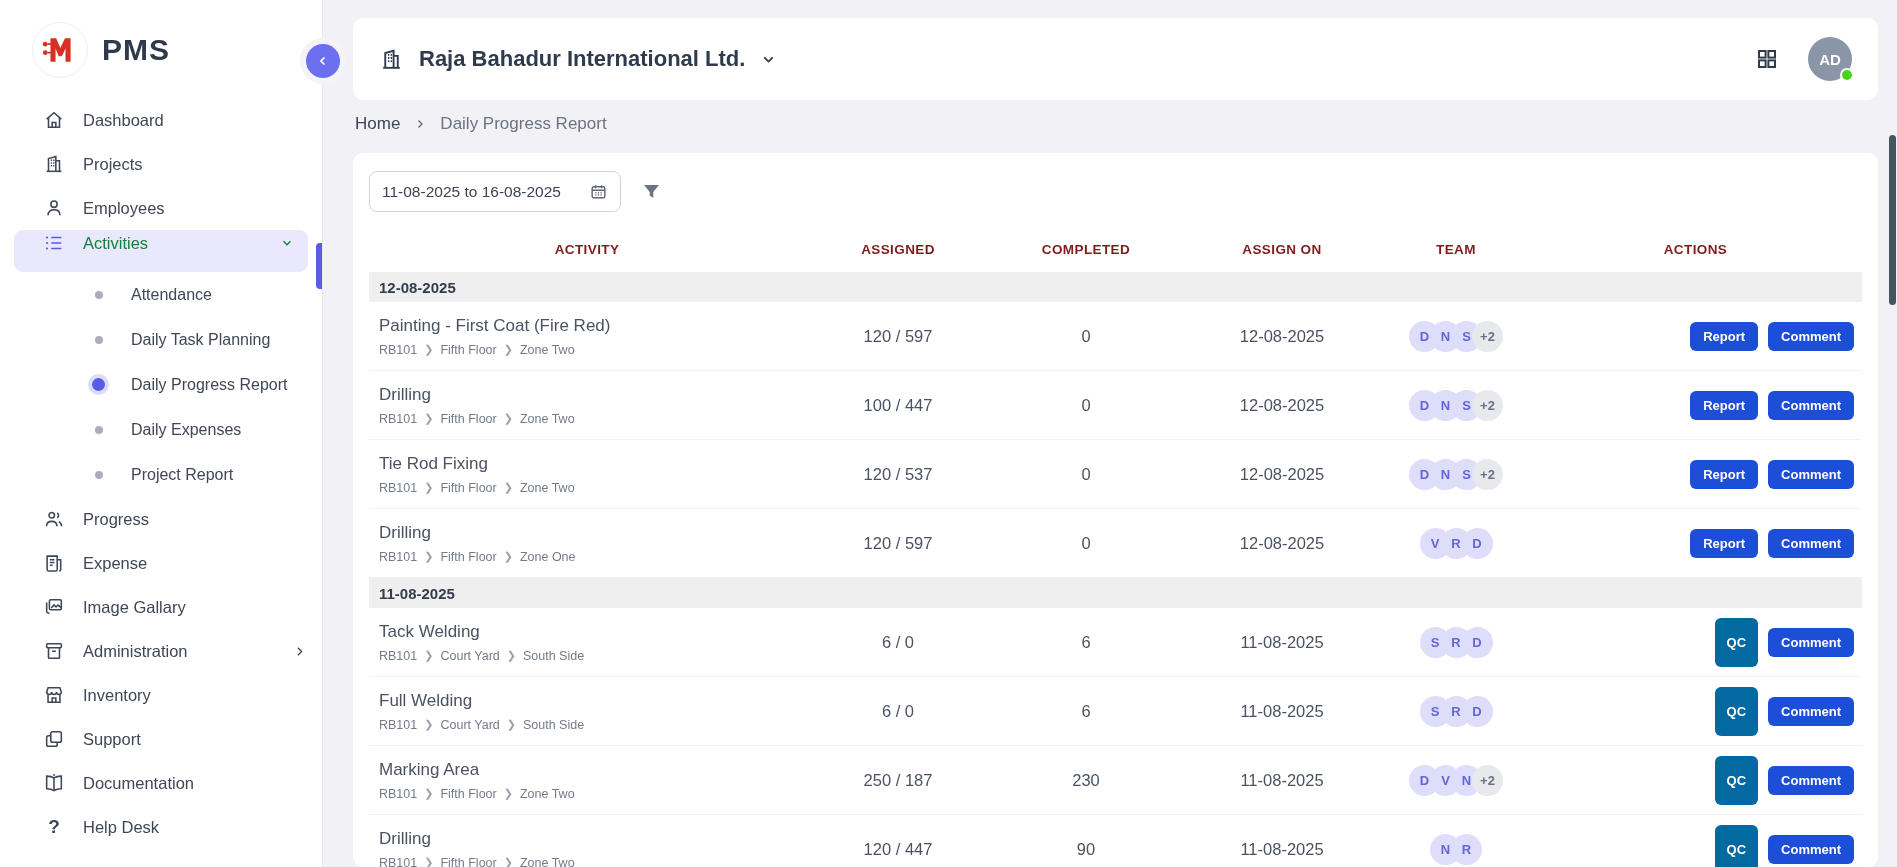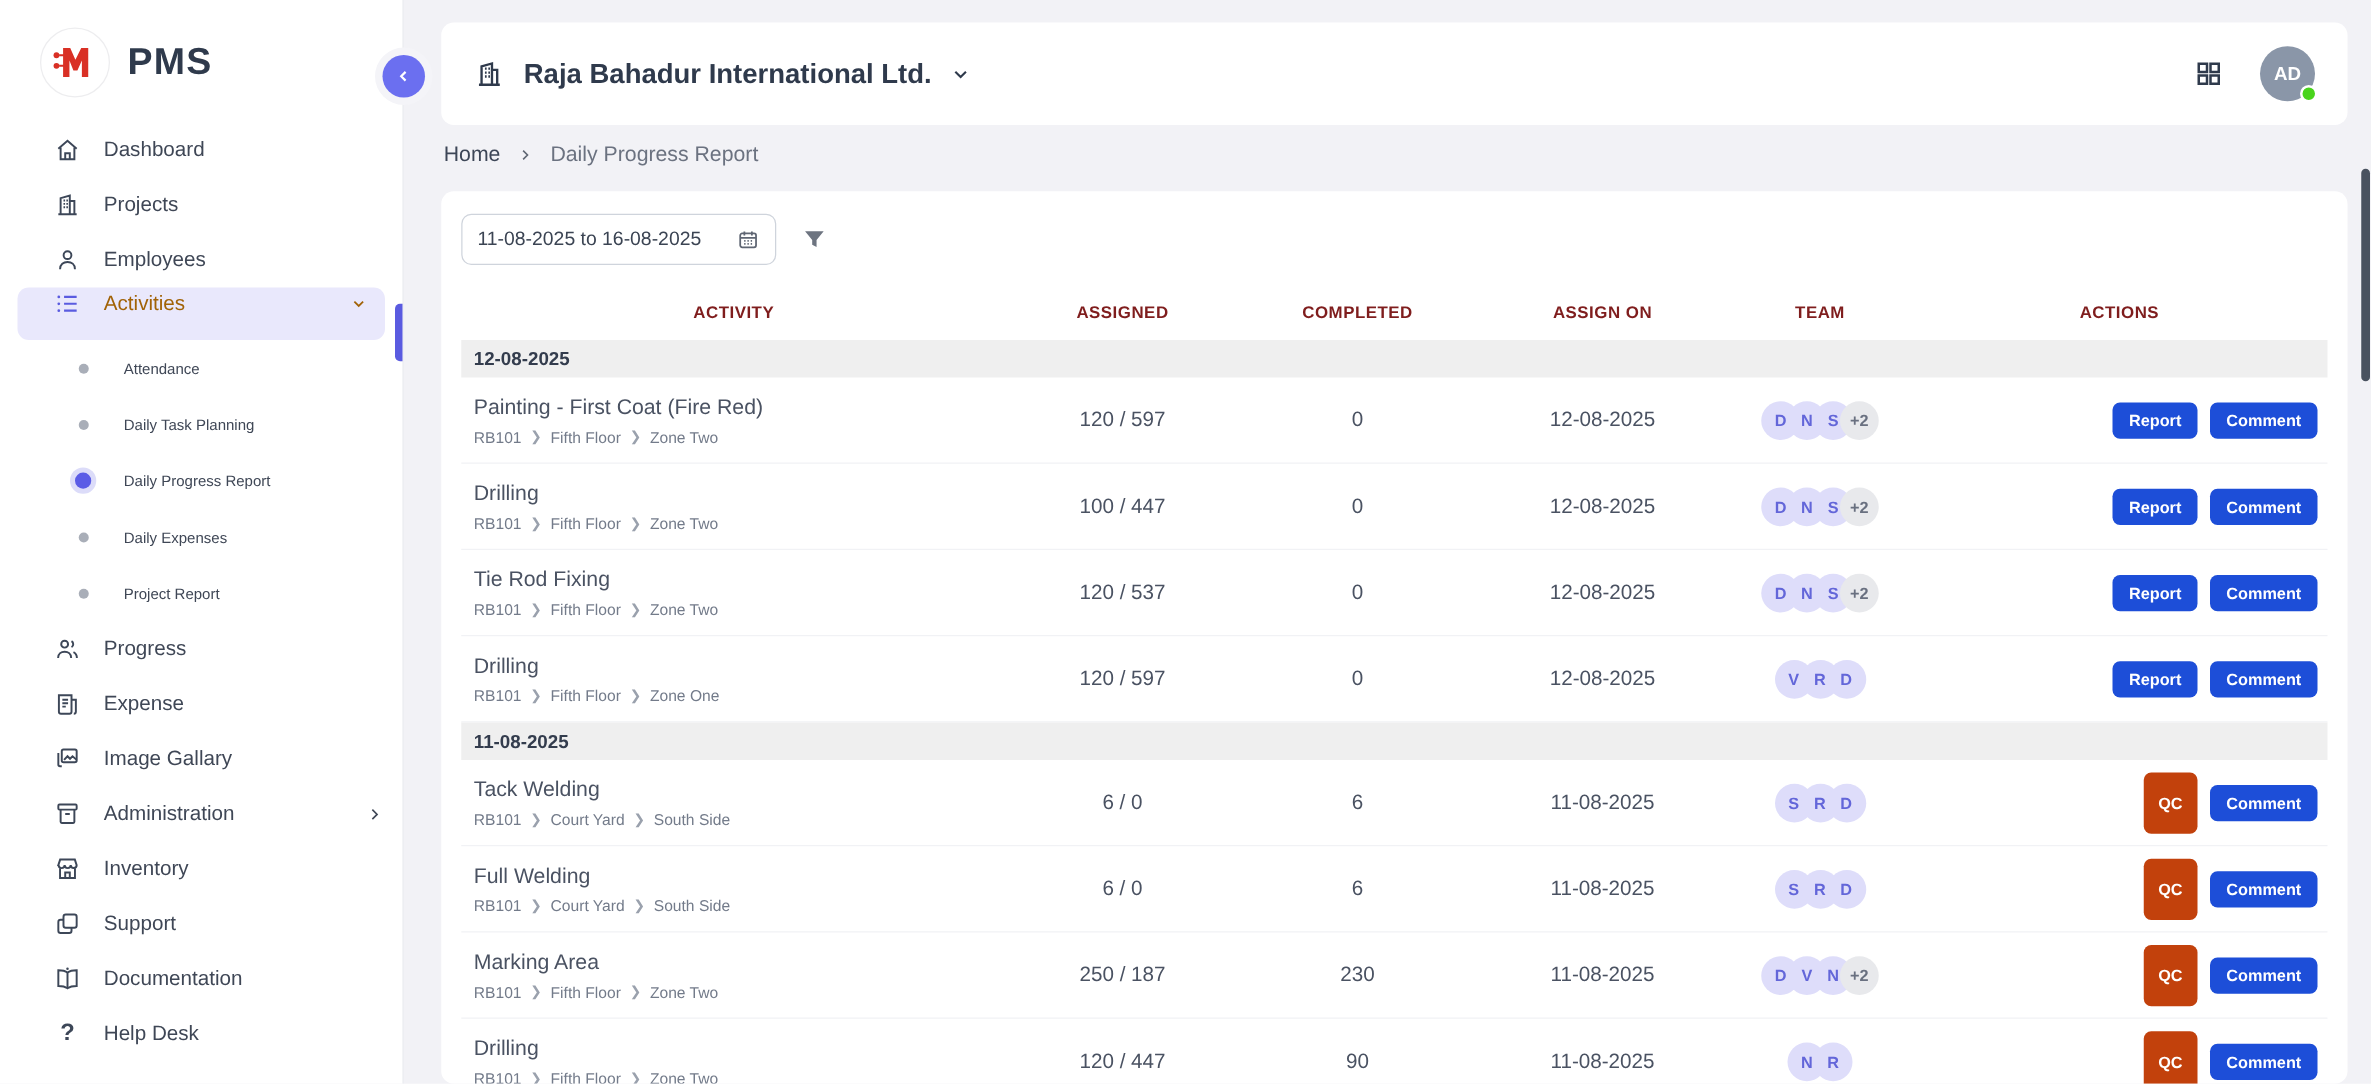--- a/index.html
+++ b/index.html
@@ -12,26 +12,26 @@
              border-right:1px solid #e8e9ee; padding:14px 0 0 0; z-index:5; }
   .logo-row { display:flex; align-items:center; gap:14px; padding:8px 0 10px 32px; }
   .logo-circle { width:56px; height:56px; border-radius:50%; border:1px solid #ededef;
                  display:flex; align-items:center; justify-content:center; background:#fff; }
   .logo-title { font-size:30px; font-weight:800; letter-spacing:1px; color:#2f3a4c; }
   .nav { margin-top:10px; }
   .nav-item { display:flex; align-items:center; gap:17px; height:44px; padding:0 16px 0 42px;
               font-size:16.5px; color:#3f4756; cursor:pointer; position:relative; }
   .nav-item .nicon { width:24px; height:24px; display:flex; align-items:center; justify-content:center; color:#3d4758; flex:0 0 24px; }
   .nav-item.active-parent { background:#e9e8fc; margin:0 14px 0 14px; padding:0 14px 16px 28px; border-radius:9px;
-                            color:#a16207; height:42px; }
+                            color:#15803d; height:42px; }
   .nav-item.active-parent .nicon { color:#5a5be0; }
   .nav-item .spacer { flex:1; }
   .accent-bar { position:absolute; right:0px; top:243px; width:6px; height:46px; background:#5a5be0;
                 border-radius:4px 0 0 4px; z-index:6; }
-  .sub-item { display:flex; align-items:center; gap:28px; height:45px; padding-left:63px; font-size:12px; color:#3f4756; cursor:pointer; }
+  .sub-item { display:flex; align-items:center; gap:28px; height:45px; padding-left:95px; font-size:16px; color:#3f4756; cursor:pointer; }
   .sub-dot { width:8px; height:8px; border-radius:50%; background:#a9aeb8; flex:0 0 8px; }
   .sub-item.active .sub-dot { width:13px; height:13px; flex:0 0 13px; background:#5b5ce6;
                               box-shadow:0 0 0 4px #dcdcf9; margin-left:-3px; margin-right:-2px; }
   .collapse-btn { position:absolute; left:323px; top:44px; transform:translateX(-50%); width:34px; height:34px;
                   border-radius:50%; background:#6b6ff0; box-shadow:0 0 0 6px #f4f4f8; display:flex;
                   align-items:center; justify-content:center; cursor:pointer; z-index:9; }
 
   
   .main { position:absolute; left:323px; top:0; width:1574px; height:867px; }
 
@@ -75,21 +75,21 @@
   .num { text-align:center; font-size:16.5px; color:#4a5262; }
   .team-cell { display:flex; justify-content:center; align-items:center; }
   .badge { width:31px; height:31px; border-radius:50%; background:#deddfa; color:#6366d9; font-size:13px;
            font-weight:600; display:flex; align-items:center; justify-content:center; }
   .badge + .badge { margin-left:-10px; }
   .badge.extra { background:#e8e9ec; color:#697080; }
   .actions-cell { display:flex; justify-content:flex-end; align-items:center; gap:10px; padding-right:8px; }
   .btn { border:none; border-radius:6px; color:#fff; font-size:13px; font-weight:700;
          font-family:"Liberation Sans", sans-serif; padding:7px 13px; cursor:pointer; }
   .btn-indigo { background:#1d4ed8; }
-  .btn-qc { background:#c2410c; padding:17px 12px; }
+  .btn-qc { background:#0369a1; padding:17px 12px; }
 
   .scroll-thumb { position:absolute; right:1px; top:135px; width:7px; height:170px; background:#49525f;
                   border-radius:4px; cursor:grab; z-index:10; }
 
   svg { display:block; }
 </style>
 </head>
 <body>
 
 <div id="screen">

